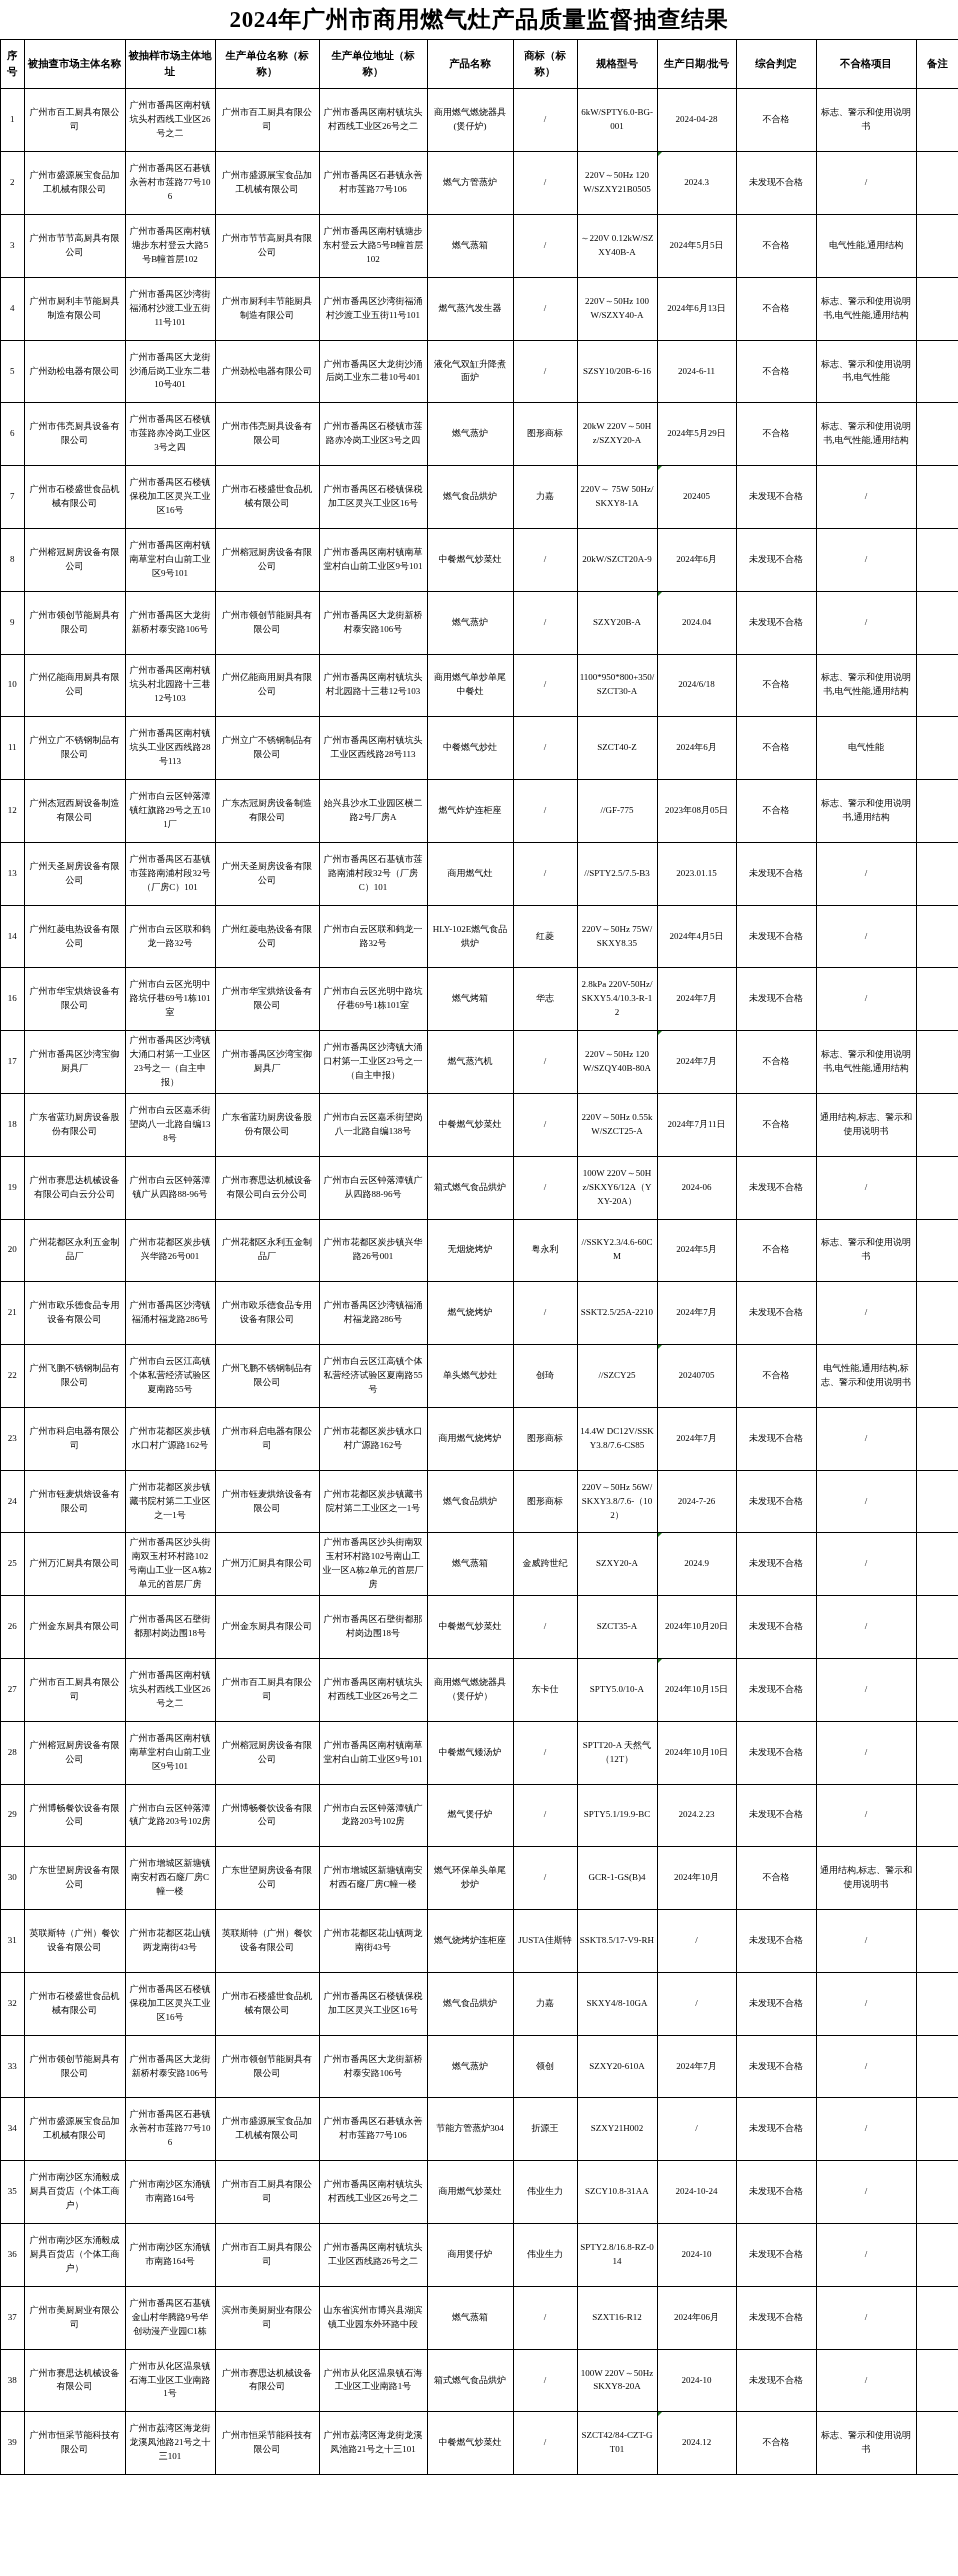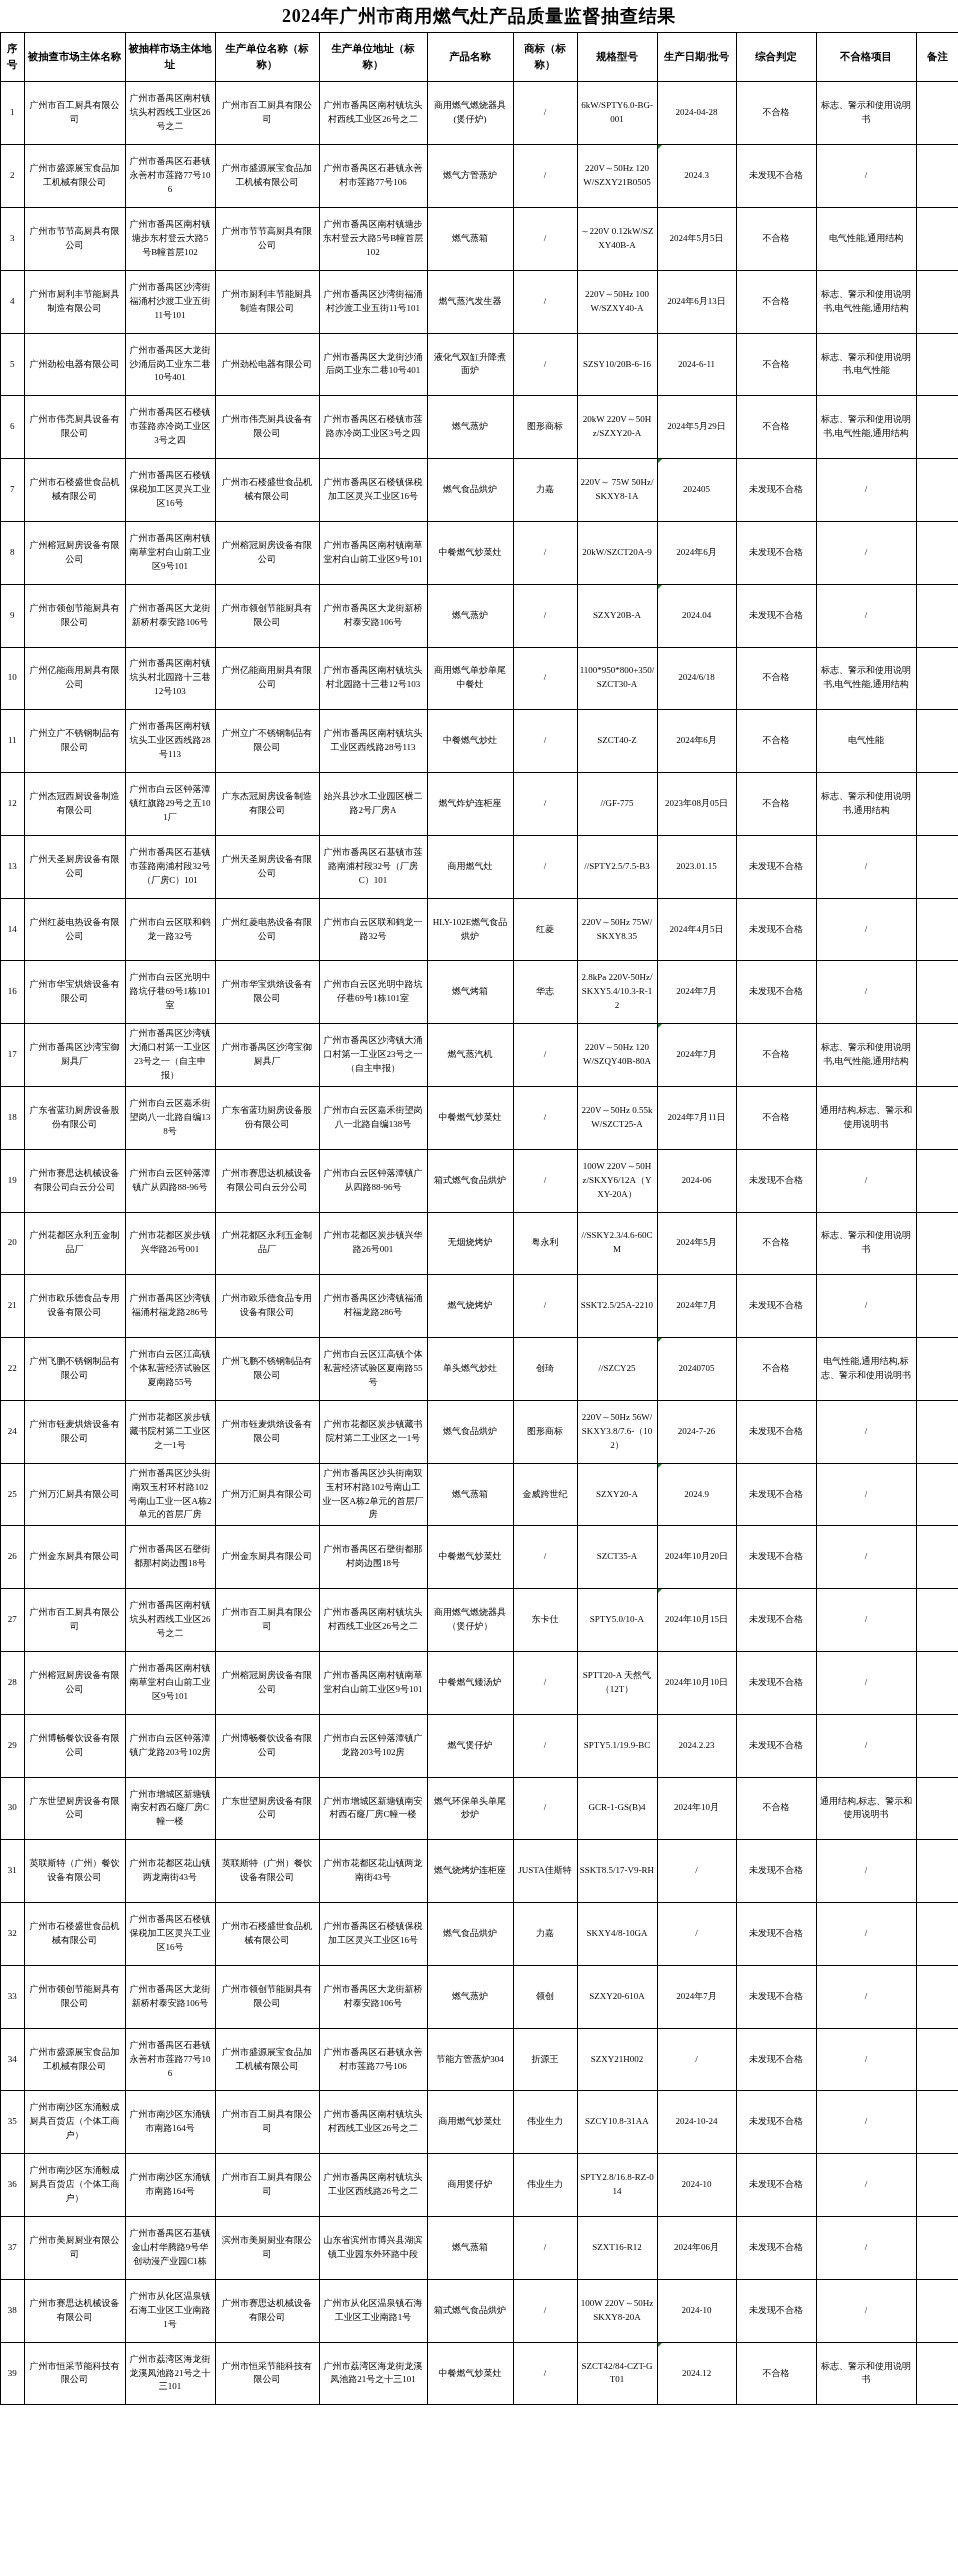--- a/index.html
+++ b/index.html
@@ -4,21 +4,21 @@
 <style>
   html,body{margin:0;padding:0;background:#fff;}
   body{
     width:958px;
     font-family:"Liberation Serif","DejaVu Serif",serif;
     color:#000;
   }
   .page-title{
     text-align:center;
     font-weight:bold;
-    font-size:18px;
+    font-size:23px;
     padding:3.5px 0 4.2px 0;
     letter-spacing:0.7px;
   }
   table.results{
     border-collapse:collapse;
     table-layout:fixed;
     width:958px;
   }
   table.results th, table.results td{
     border:1.4px solid #000;
@@ -378,20 +378,34 @@
         <td class="c4">广州市白云区江高镇个体私营经济试验区夏南路55号</td>
         <td class="c5">单头燃气炒灶</td>
         <td class="c6">创琦</td>
         <td class="c7">//SZCY25</td>
         <td class="c8 green-flag">20240705</td>
         <td class="c9">不合格</td>
         <td class="c10">电气性能,通用结构,标志、警示和使用说明书</td>
         <td class="c11"></td>
       </tr>
       <tr>
+        <td class="c0">23</td>
+        <td class="c1">广州市科启电器有限公司</td>
+        <td class="c2">广州市花都区炭步镇水口村广源路162号</td>
+        <td class="c3">广州市科启电器有限公司</td>
+        <td class="c4">广州市花都区炭步镇水口村广源路162号</td>
+        <td class="c5">商用燃气烧烤炉</td>
+        <td class="c6">图形商标</td>
+        <td class="c7">14.4W DC12V/SSKY3.8/7.6-CS85</td>
+        <td class="c8">2024年7月</td>
+        <td class="c9">未发现不合格</td>
+        <td class="c10">/</td>
+        <td class="c11"></td>
+      </tr>
+      <tr>
         <td class="c0">24</td>
         <td class="c1">广州市钰麦烘焙设备有限公司</td>
         <td class="c2">广州市花都区炭步镇藏书院村第二工业区之一1号</td>
         <td class="c3">广州市钰麦烘焙设备有限公司</td>
         <td class="c4">广州市花都区炭步镇藏书院村第二工业区之一1号</td>
         <td class="c5">燃气食品烘炉</td>
         <td class="c6">图形商标</td>
         <td class="c7">220V～50Hz 56W/SKXY3.8/7.6-（102）</td>
         <td class="c8">2024-7-26</td>
         <td class="c9">未发现不合格</td>

